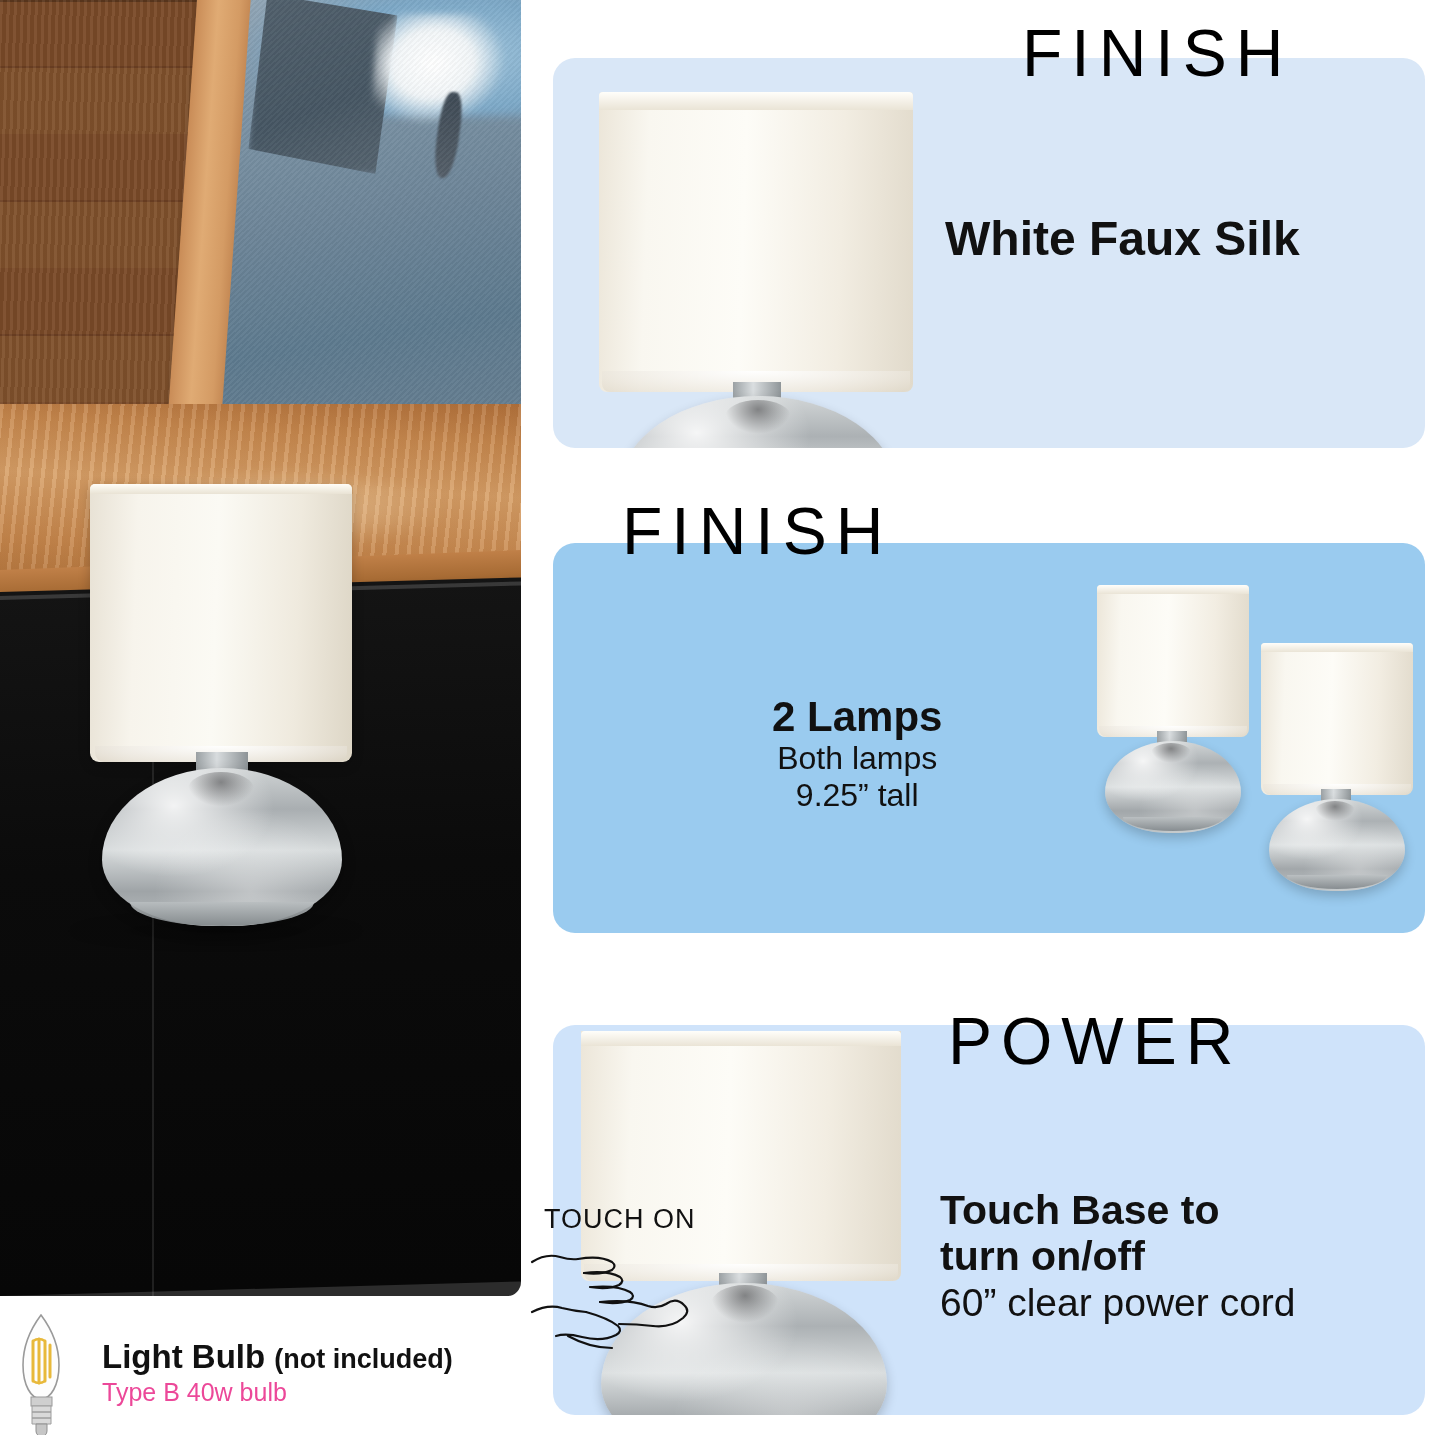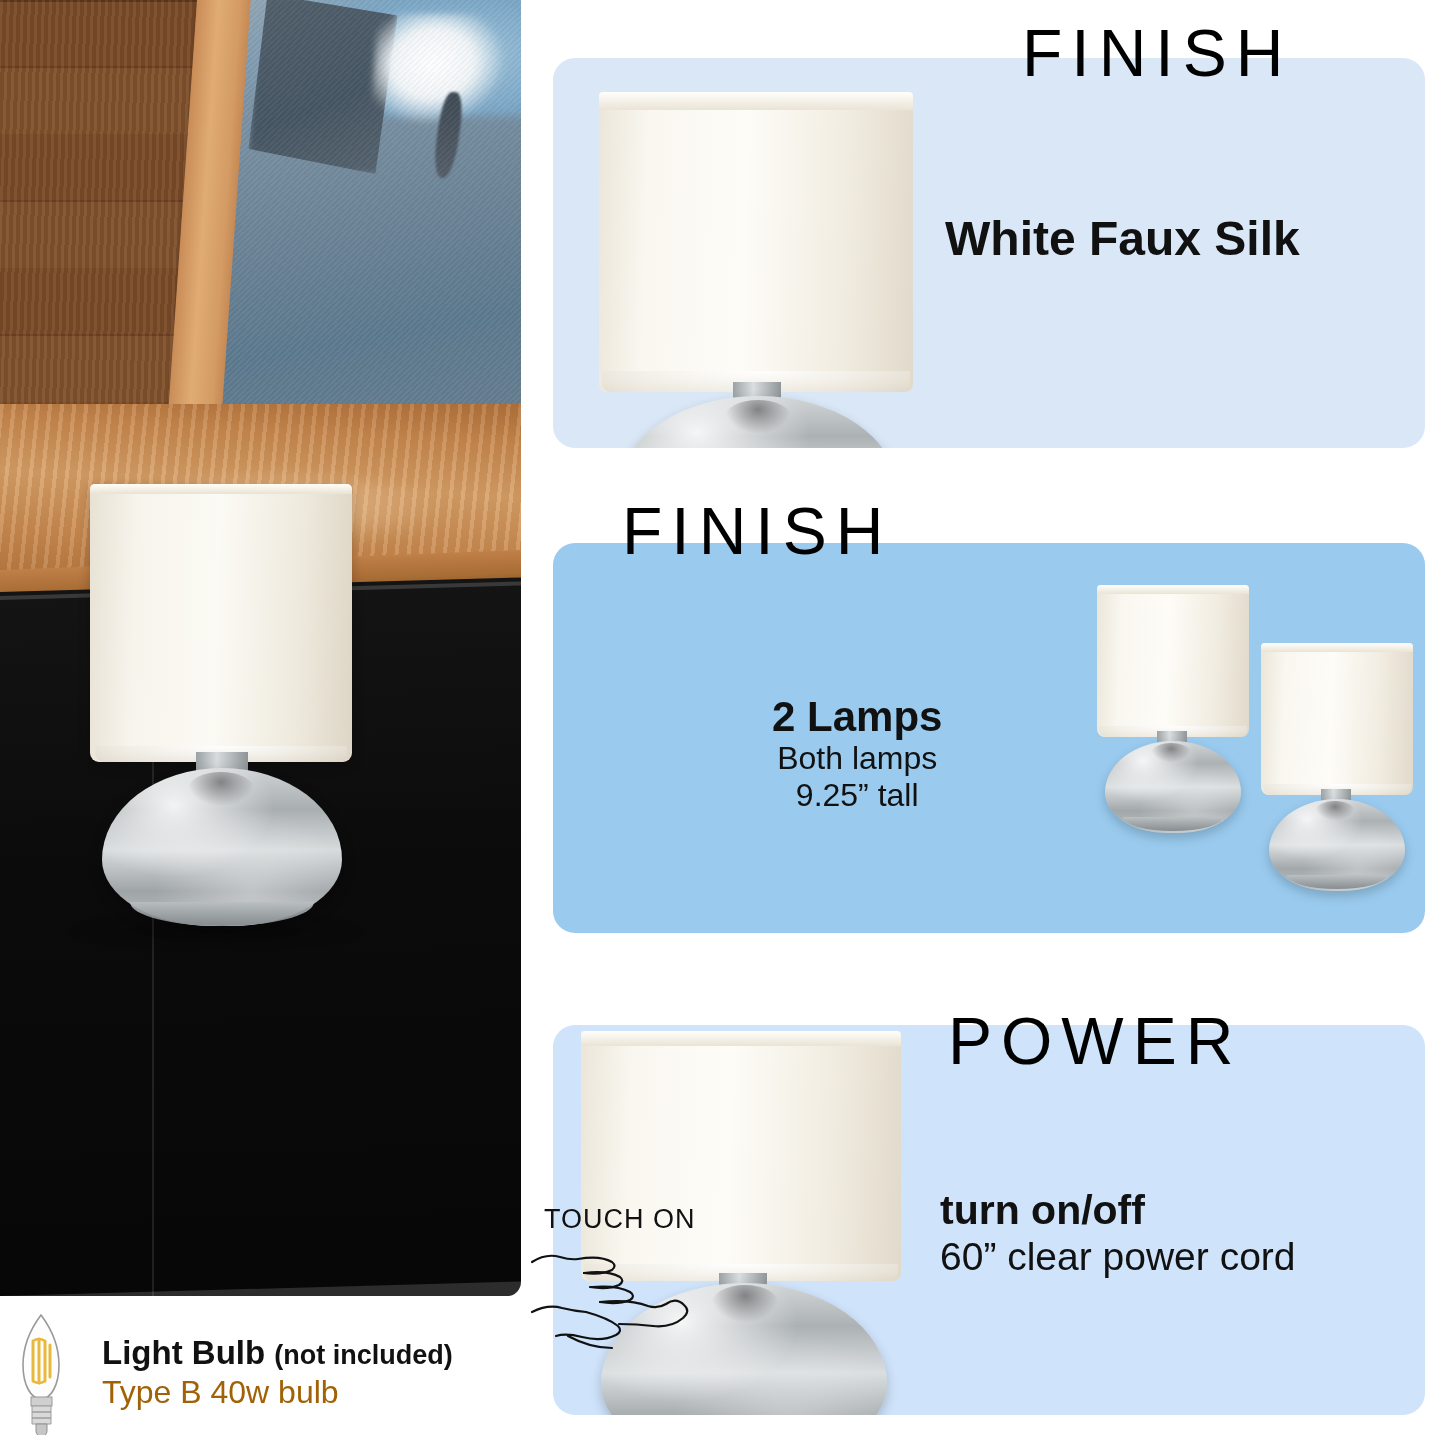--- a/index.html
+++ b/index.html
@@ -163,21 +163,21 @@
 
   
   .bulb-row{
     position:absolute; left:0; top:1300px; width:521px; height:145px;
     display:flex; align-items:center; gap:32px; padding-left:12px;
   }
   .bulb-art{ width:58px; height:124px; position:relative; flex:0 0 auto; }
   .bulb-text{ display:flex; flex-direction:column; gap:2px; }
   .bulb-title{ font-size:33px; font-weight:bold; color:#111; white-space:nowrap; }
   .bulb-title .sub{ font-size:27px; font-weight:bold; }
-  .bulb-desc{ font-size:32px; color:#a16207; }
+  .bulb-desc{ font-size:25px; color:#ec4899; }
 
   
   .panel{ position:absolute; border-radius:22px; overflow:hidden; }
   .panel-heading{
     position:absolute; font-size:66px; font-weight:400;
     letter-spacing:9px; color:#000; line-height:1; white-space:nowrap;
   }
   .panel-text{ position:absolute; color:#111; }
   .panel-text .big{ font-size:48px; font-weight:bold; line-height:1.12; white-space:nowrap; }
   .panel-text .reg{ font-size:38px; font-weight:400; line-height:1.16; white-space:nowrap; }
@@ -357,15 +357,16 @@
       <path d="M64 59 q26 -2 38 5 q6 4 0 8 q-12 5 -30 2"></path>
       <path d="M72 74 q30 -3 48 4 q10 3 18 -2 q10 -7 18 1 q7 6 -1 13 q-12 10 -30 8 q-16 -2 -34 -2"></path>
       <path d="M4 84 q16 -8 30 -4 q12 3 24 4"></path>
       <path d="M58 84 q22 6 32 14 q5 5 -2 9 q-14 7 -34 2 q-16 -4 -26 -1"></path>
       <path d="M40 108 q22 12 44 12"></path>
     </g>
   </svg>
 </div>
 <div class="panel-heading" id="heading-power">POWER</div>
 <div class="panel-text" id="text-power">
+  <div class="big">Touch Base to</div>
   <div class="big">turn on/off</div>
   <div class="reg">60” clear power cord</div>
 </div>
 
 </body></html>

